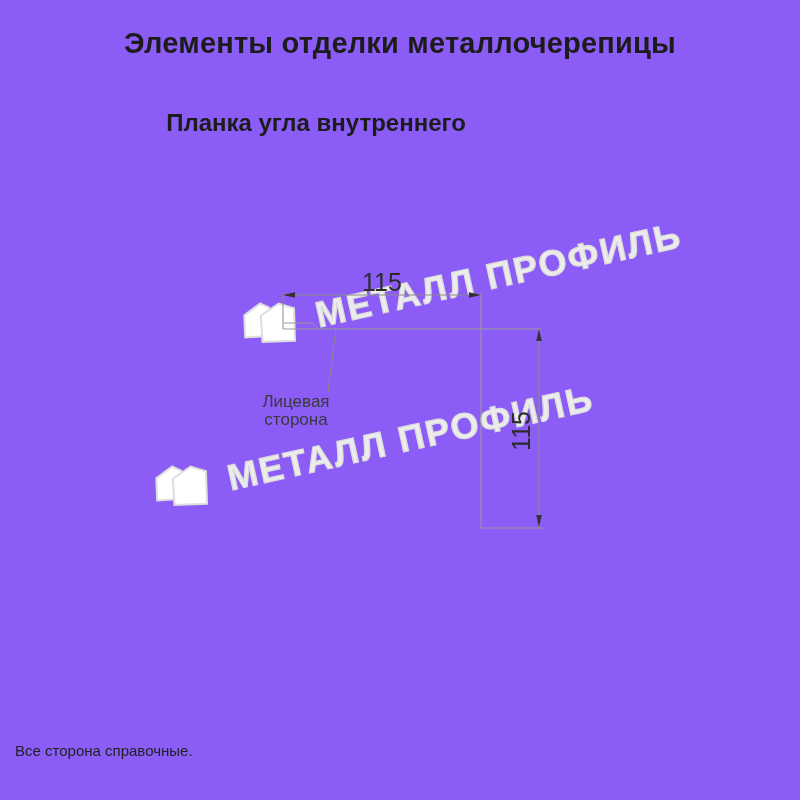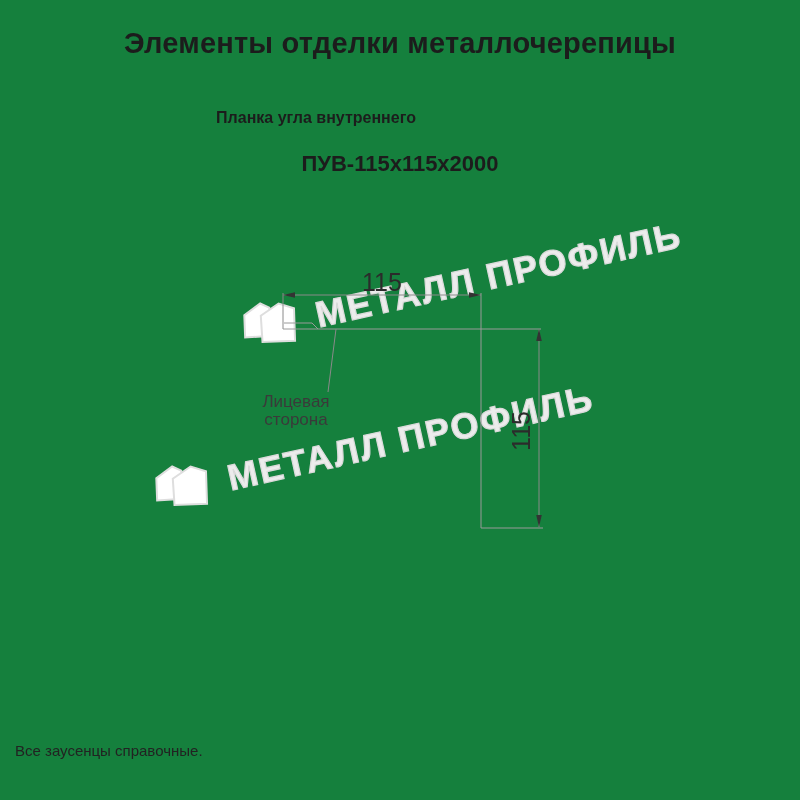--- a/index.html
+++ b/index.html
@@ -1,32 +1,32 @@
 <!DOCTYPE html>
 <html><head>
 <meta charset="utf-8">
 <style>
   html,body{margin:0;padding:0;background:#ffffff;}
   #stage{
     position:relative;
     width:800px;height:800px;
-    background:#15803d;
+    background:#8b5cf6;
     overflow:hidden;
     font-family:"Liberation Sans","DejaVu Sans",sans-serif;
   }
   .doc-title{
     position:absolute;left:0;top:27px;width:800px;
     text-align:center;
     font-size:29px;font-weight:bold;color:#1c1c1c;
     letter-spacing:0.2px;
   }
   .doc-subtitle1{
     position:absolute;left:0;top:109px;width:632px;
     text-align:center;
-    font-size:16px;font-weight:bold;color:#1c1c1c;
+    font-size:24px;font-weight:bold;color:#1c1c1c;
   }
   .doc-subtitle2{
     position:absolute;left:0;top:151px;width:800px;
     text-align:center;
     font-size:22px;font-weight:bold;color:#1c1c1c;
   }
   .watermark{
     position:absolute;
     display:flex;align-items:center;gap:10px;
     height:56px;
@@ -55,21 +55,20 @@
     font-size:15px;line-height:21px;color:#222222;
   }
 </style>
 </head>
 <body>
 
 <div id="stage">
 
   <div class="doc-title">Элементы отделки металлочерепицы</div>
   <div class="doc-subtitle1">Планка угла внутреннего</div>
-  <div class="doc-subtitle2">ПУВ-115х115х2000</div>
 
   <div class="watermark watermark-1">
     <span>
       <svg width="70" height="52" viewBox="0 0 70 52">
         <path d="M6,34 L10,12 L28,4 L36,10 L32,38 Z" fill="#ffffff" stroke="#dedede" stroke-width="2"></path>
         <path d="M22,42 L26,16 L46,8 L60,16 L54,48 Z" fill="#ffffff" stroke="#dedede" stroke-width="2"></path>
       </svg>
     </span>
     <span class="wm-text">МЕТАЛЛ ПРОФИЛЬ</span>
   </div>
@@ -109,16 +108,16 @@
     </g>
 
     <g>
       <line x1="336" y1="329" x2="328" y2="392" stroke="#8a8a8a" stroke-width="1"></line>
       <text class="label-text" x="296" y="407" text-anchor="middle">Лицевая</text>
       <text class="label-text" x="296" y="425" text-anchor="middle">сторона</text>
     </g>
   </svg>
 
   <div class="footnotes">
-    <div>Все заусенцы справочные.</div>
+    <div>Все сторона справочные.</div>
   </div>
 
 </div>
 
 </body></html>

